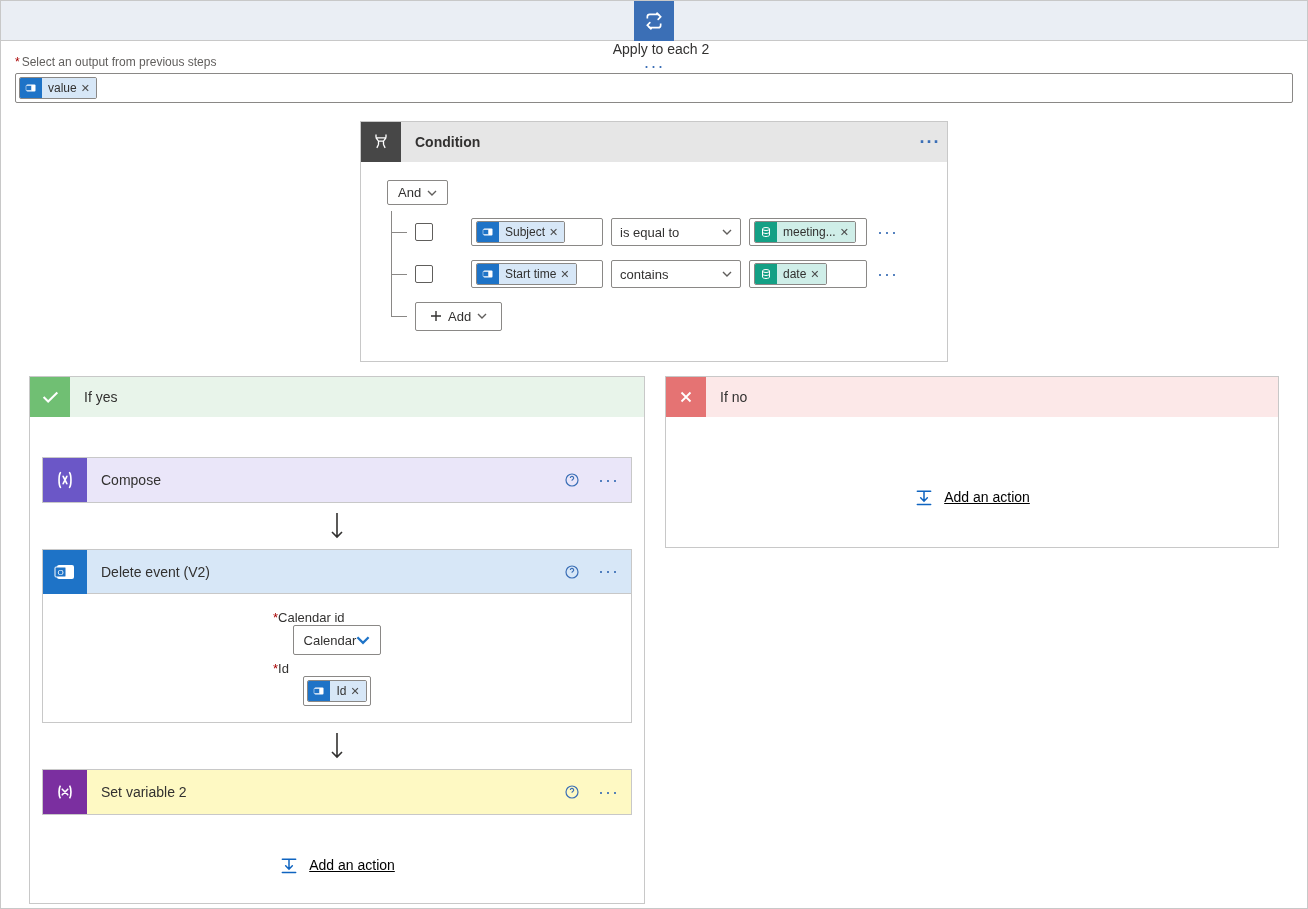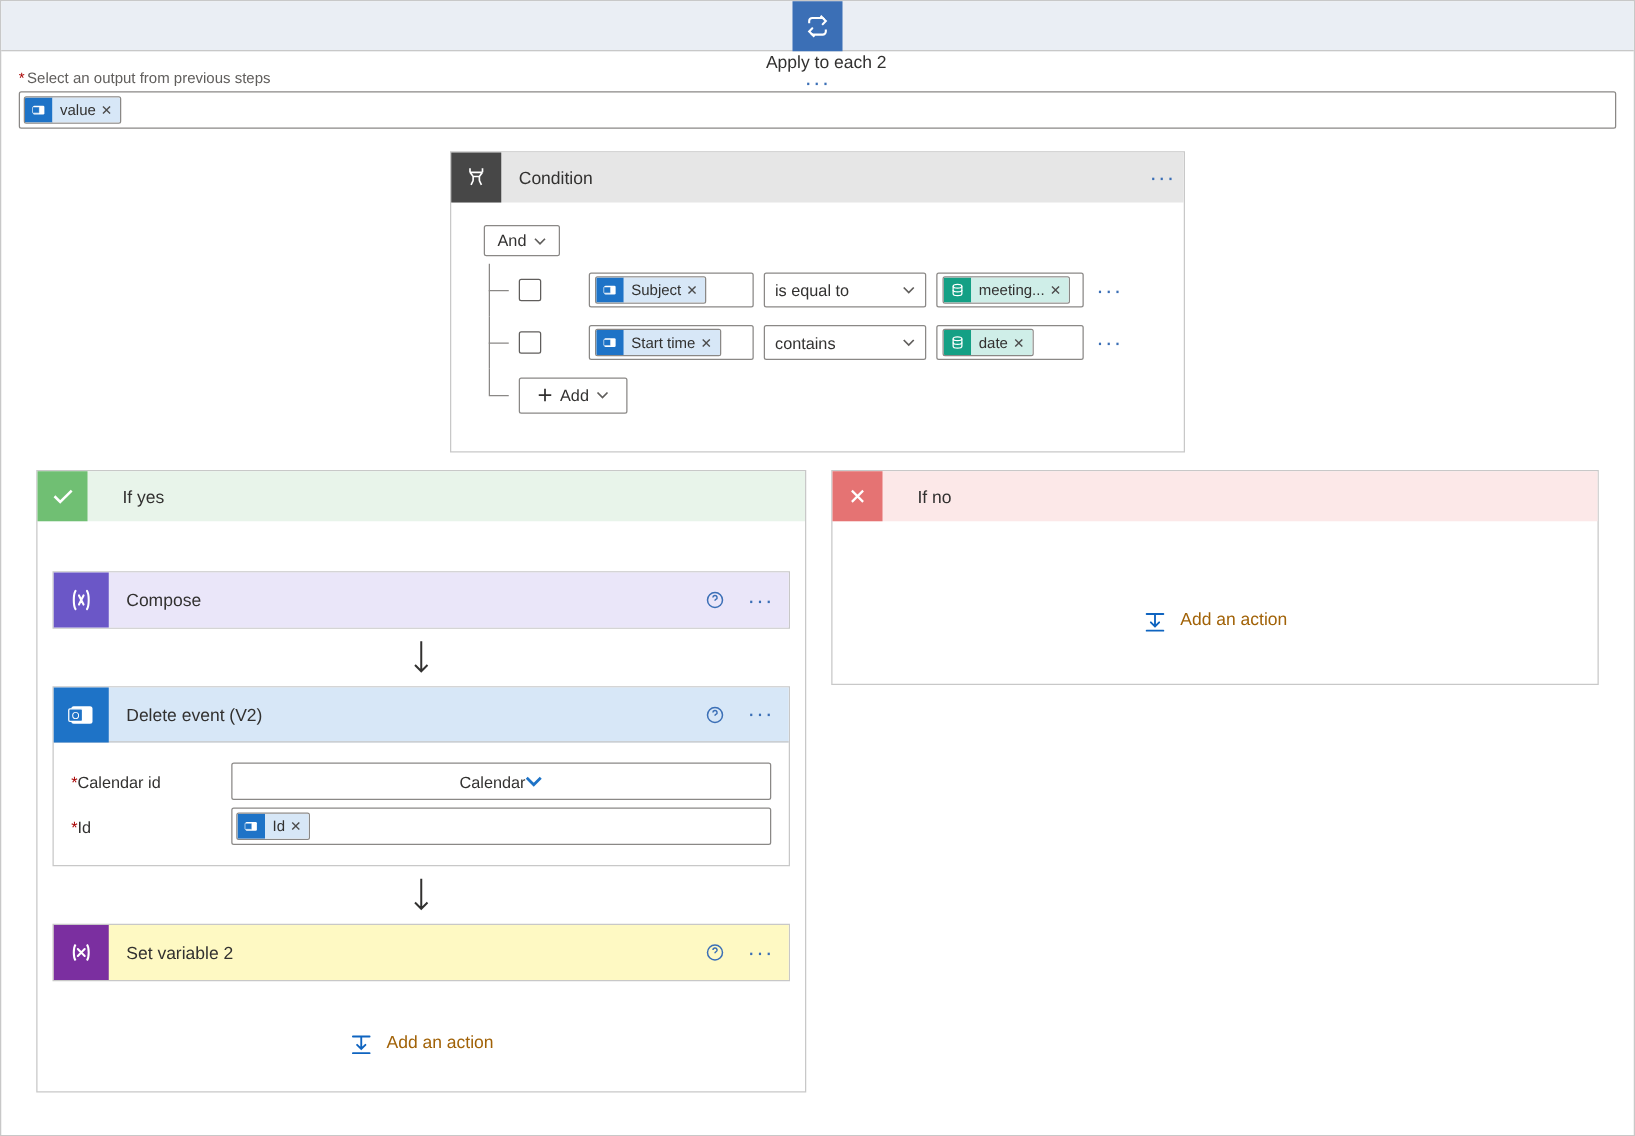--- a/index.html
+++ b/index.html
@@ -26,21 +26,21 @@
 
   .token { display: inline-flex; align-items: center; border: 1px solid #8a8886; border-radius: 2px; font-size: 12px; height: 22px; overflow: hidden; background:#fff; }
   .token .tkicon { width: 22px; height: 100%; background: #1e73c7; display:flex; align-items:center; justify-content:center; }
   .token .tkicon.green { background: #14a085; }
   .token .tklabel { padding: 0 6px; background: #d7e7f7; height:100%; display:flex; align-items:center; gap:4px; white-space:nowrap; }
   .token .tklabel.green { background: #cfeee8; }
   .tkx { font-size: 11px; color: #4b4b4b; cursor: pointer; }
 
   
   .condition-card { width: 588px; margin: 18px auto 0 auto; border: 1px solid #c8c8c8; background:#fff; }
-  .cond-hdr { background: #e6e6e6; display:flex; height:40px; align-items:center; }
+  .cond-hdr { background: #e6e6e6; display:flex; height:40px; align-items:center;font-weight:bold; }
   .cond-hdr .action-icon { background: #474747; }
   .cond-body { padding: 18px 26px 24px 26px; }
 
   .and-btn { border:1px solid #8a8886; border-radius:2px; padding: 4px 10px; display:inline-flex; align-items:center; gap:6px; background:#fff; cursor:pointer; font-size:13px; }
 
   .rows-wrap { margin-top: 6px; }
   .cond-row { display:flex; align-items:center; height: 42px; position:relative; }
   .tree-cell { width: 28px; position:relative; height:100%; }
   .tree-cell::before { content:""; position:absolute; left:4px; top:0; bottom:0; width:1px; background:#8a8886; }
   .tree-cell::after { content:""; position:absolute; left:4px; top:50%; width:16px; height:1px; background:#8a8886; }
@@ -59,48 +59,48 @@
 
   
   .branches { display:flex; gap: 20px; padding: 14px 14px 14px 14px; align-items:flex-start; }
   .branch { border:1px solid #c8c8c8; flex:1; background:#fff; display:flex; flex-direction:column; }
   .branch-hdr { height:40px; display:flex; align-items:center; }
   .branch-hdr.yes { background:#e8f4ea; }
   .branch-hdr.no { background:#fce8e8; }
   .branch-hdr .bicon { width:40px; height:40px; display:flex; align-items:center; justify-content:center; }
   .branch-hdr.yes .bicon { background:#70bf73; }
   .branch-hdr.no .bicon { background:#e57373; }
-  .branch-hdr .btitle { padding-left:28px; font-size:14px; }
+  .branch-hdr .btitle { padding-left:14px; font-size:14px; }
   .branch-body { padding: 40px 12px 28px 12px; display:flex; flex-direction:column; align-items:center; }
 
   
   .card { width: 590px; border:1px solid #c8c8c8; background:#fff; }
   .card-hdr { height:44px; display:flex; align-items:center; }
   .card-hdr .cicon { width:44px; height:44px; display:flex; align-items:center; justify-content:center; }
   .card-title { flex:1; padding-left:14px; font-size:14px; }
   .card-help { color:#3b6fb6; margin-right: 6px; cursor:pointer; }
   .card-menu { color:#3b6fb6; font-size:18px; letter-spacing:1px; padding: 0 12px; cursor:pointer; }
 
   .compose-hdr { background:#eae6f9; }
   .compose-hdr .cicon { background:#6b57c7; }
   .setvar-hdr { background:#fef9c3; }
   .setvar-hdr .cicon { background:#7b2fa0; }
   .delete-hdr { background:#d7e7f7; border-bottom:1px solid #c8c8c8; }
   .delete-hdr .cicon { background:#1e73c7; }
 
   .card-body { padding: 10px 14px; }
-  .form-row { display:flex; align-items:center; margin: 6px 0; }
+  .form-row { display:flex; align-items:center; margin: 6px 0; flex-direction: column; }
   .form-lbl { width: 128px; font-size:13px; }
   .form-lbl .star { color:#a80000; }
   .form-ctl { flex:1; }
   .select-box { border:1px solid #8a8886; border-radius:2px; height:30px; display:flex; align-items:center; justify-content:center; padding: 0 10px; cursor:pointer; background:#fff; }
 
   .arrow-down { margin: 8px 0; }
 
-  .add-action { display:inline-flex; align-items:flex-start; gap:10px; color:#a16207; cursor:pointer; font-size:14px; margin-top: 40px; }
+  .add-action { display:inline-flex; align-items:center; gap:10px; color:#000000; cursor:pointer; font-size:14px; margin-top: 40px; text-decoration: underline; }
   .add-action .aaicon { color:#0f64c0; }
 
   .branch.no .branch-body { min-height: 130px; justify-content:flex-start; }
 
   svg { display:block; }
   .chev { width:10px; height:10px; }
 </style>
 </head>
 <body>
 

